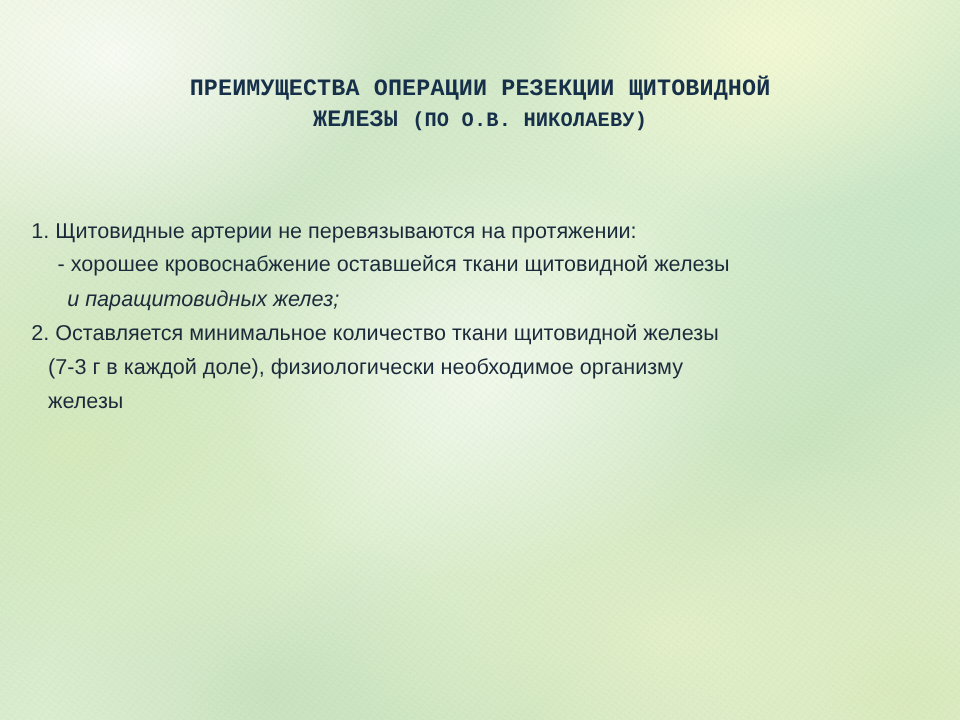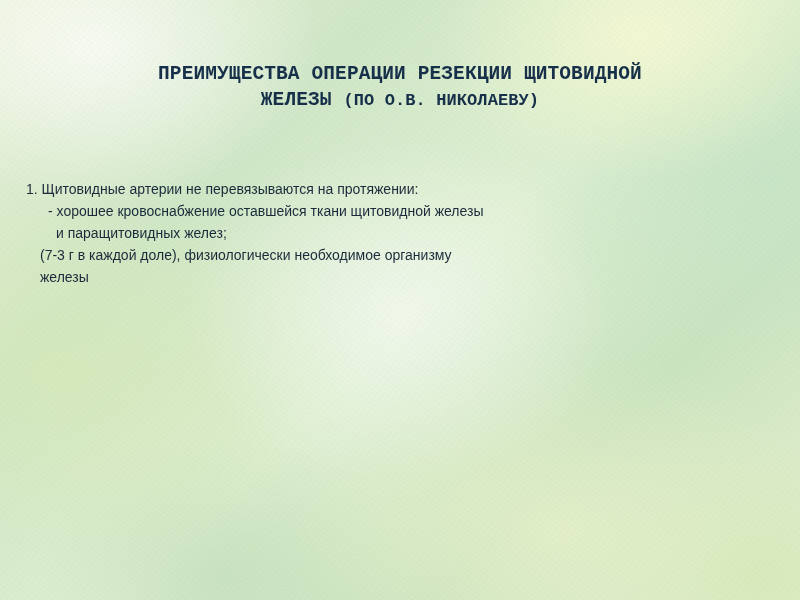--- a/index.html
+++ b/index.html
@@ -57,43 +57,44 @@
   }
   .title .small {
     font-size: 17px;
   }
   .body {
     position: absolute;
     left: 26px;
     top: 178px;
     width: 748px;
     color: #1b2a3a;
-    font-size: 14px;
+    font-size: 18px;
     line-height: 1.58;
   }
   .line {
     white-space: pre-wrap;
   }
   .indent1 { padding-left: 22px; }
   .indent2 { padding-left: 14px; }
-  .indent3 { padding-left: 30px; }
+  .indent3 { padding-left: 30px; font-style: italic; }
 </style>
 </head>
 <body>
 
 <div class="slide">
   <div class="grain"></div>
 
   <div class="title">
     <div>ПРЕИМУЩЕСТВА ОПЕРАЦИИ РЕЗЕКЦИИ ЩИТОВИДНОЙ</div>
     <div>
       <span>ЖЕЛЕЗЫ </span><span class="small">(ПО О.В. НИКОЛАЕВУ)</span>
     </div>
   </div>
 
   <div class="body">
     <div class="line">1. Щитовидные артерии не перевязываются на протяжении:</div>
     <div class="line indent1">- хорошее кровоснабжение оставшейся ткани щитовидной железы</div>
     <div class="line indent3">и паращитовидных желез;</div>
+    <div class="line">2. Оставляется минимальное количество ткани щитовидной железы</div>
     <div class="line indent2">(7-3 г в каждой доле), физиологически необходимое организму</div>
     <div class="line indent2">железы</div>
   </div>
 </div>
 
 </body></html>

